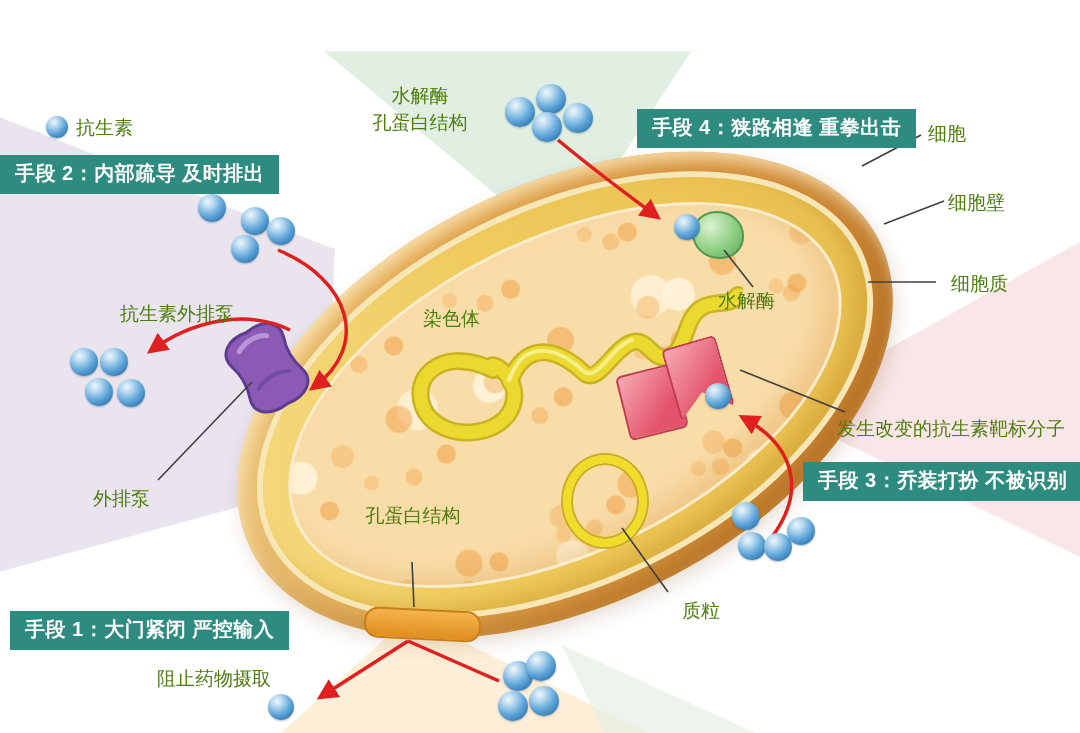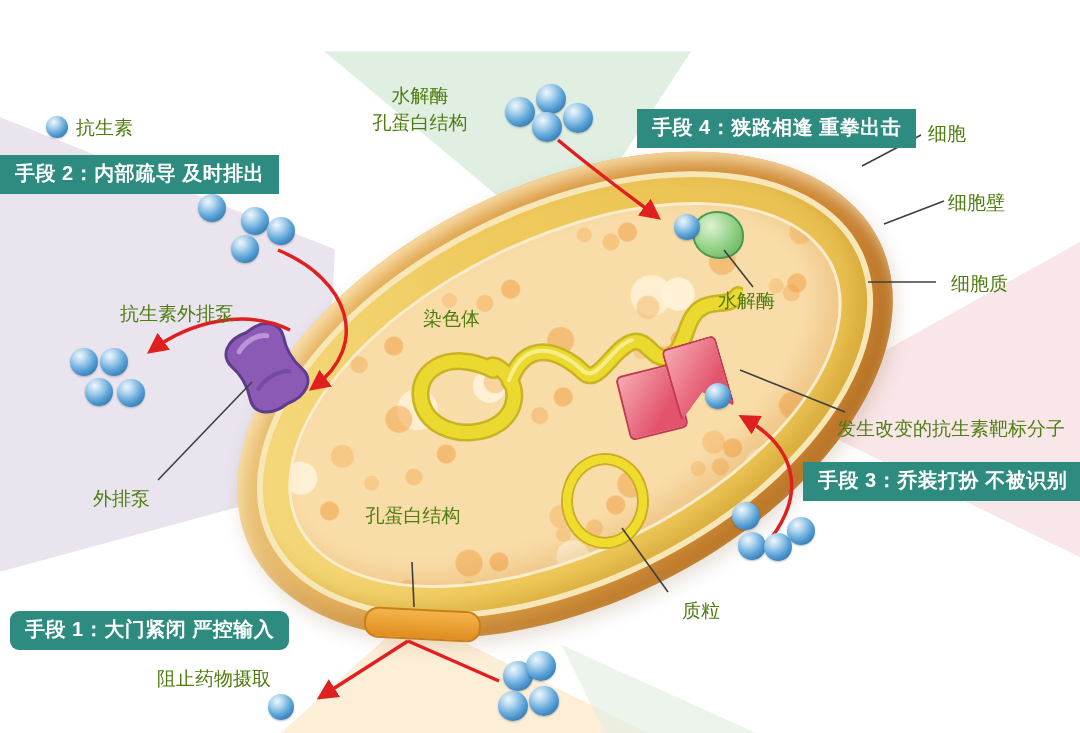--- a/index.html
+++ b/index.html
@@ -156,21 +156,21 @@
   <div class="sphere" style="left:498px;top:691px;width:30px;height:30px;"></div>
   <div class="sphere" style="left:529px;top:686px;width:30px;height:30px;"></div>
   <div class="sphere" style="left:268px;top:694px;width:26px;height:26px;"></div>
 
 
   <div class="lbl" style="left:76px;top:115px;">抗生素</div>
 
   <div class="banner" style="left:0;top:155px;">手段 2：内部疏导 及时排出</div>
   <div class="banner" style="left:637px;top:77px;margin-top:32px;">手段 4：狭路相逢 重拳出击</div>
   <div class="banner" style="left:803px;top:462px;">手段 3：乔装打扮 不被识别</div>
-  <div class="banner" style="left:10px;top:611px;border-radius:9px;">手段 1：大门紧闭 严控输入</div>
+  <div class="banner" style="left:10px;top:611px;">手段 1：大门紧闭 严控输入</div>
 
   <div class="lbl lbl-center" style="left:345px;top:82px;width:150px;line-height:27px;">
     <div>水解酶</div>
     <div>孔蛋白结构</div>
   </div>
   <div class="lbl" style="left:928px;top:121px;">细胞</div>
   <div class="lbl" style="left:948px;top:190px;">细胞壁</div>
   <div class="lbl" style="left:951px;top:271px;">细胞质</div>
   <div class="lbl" style="left:120px;top:301px;">抗生素外排泵</div>
   <div class="lbl" style="left:423px;top:306px;">染色体</div>

